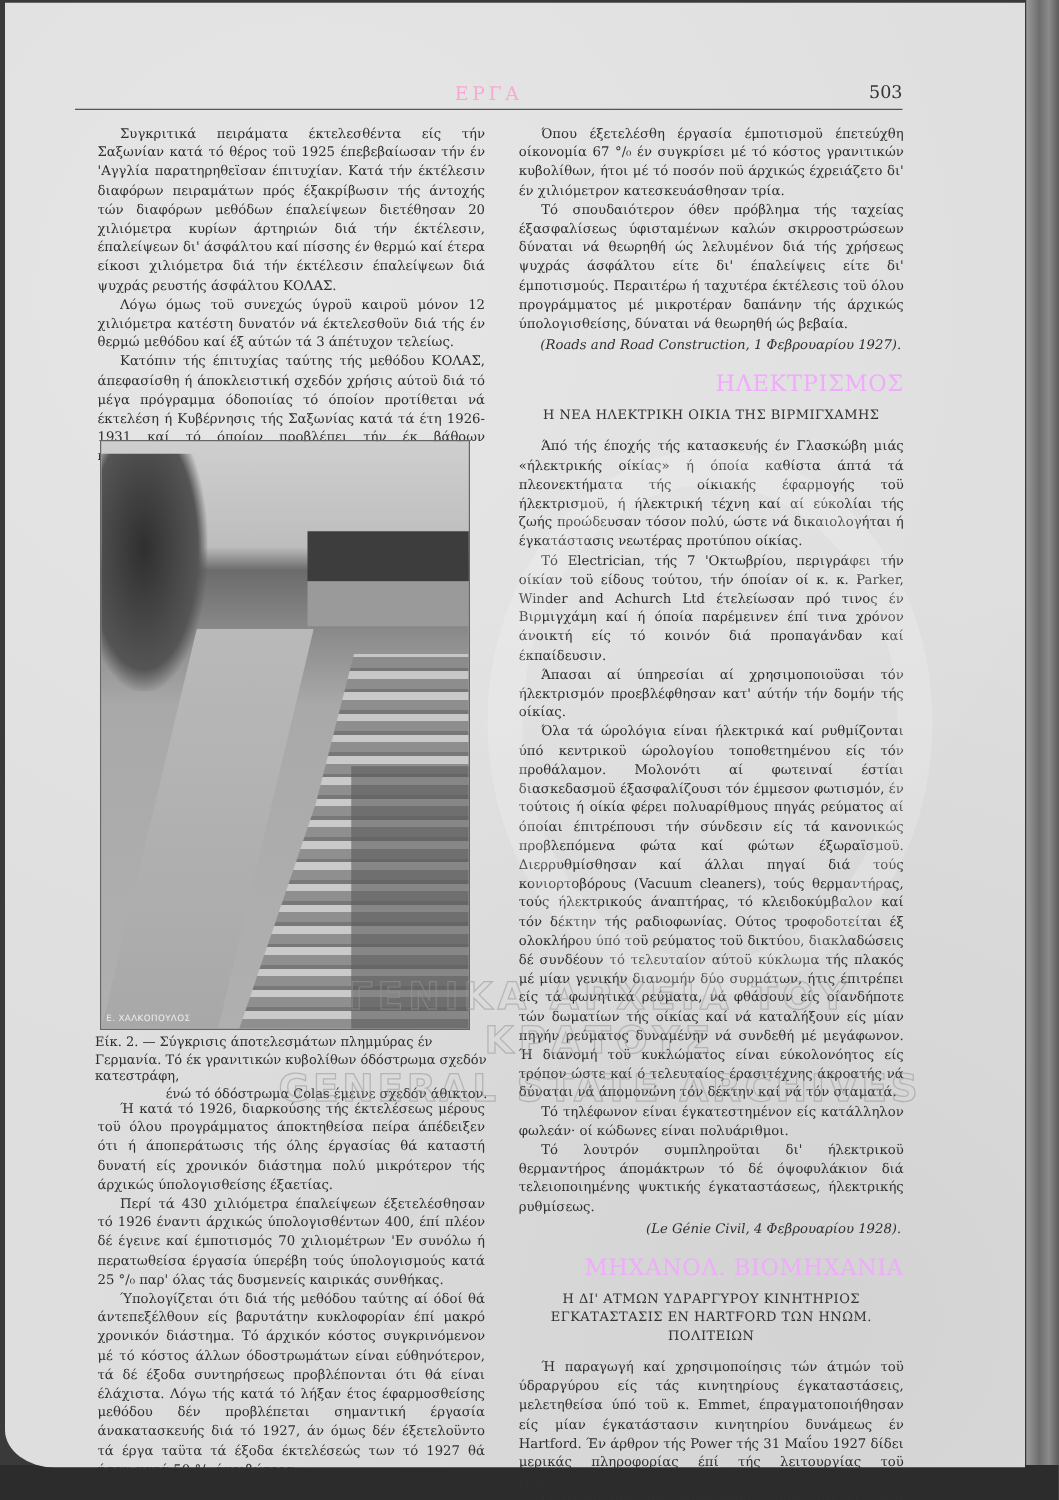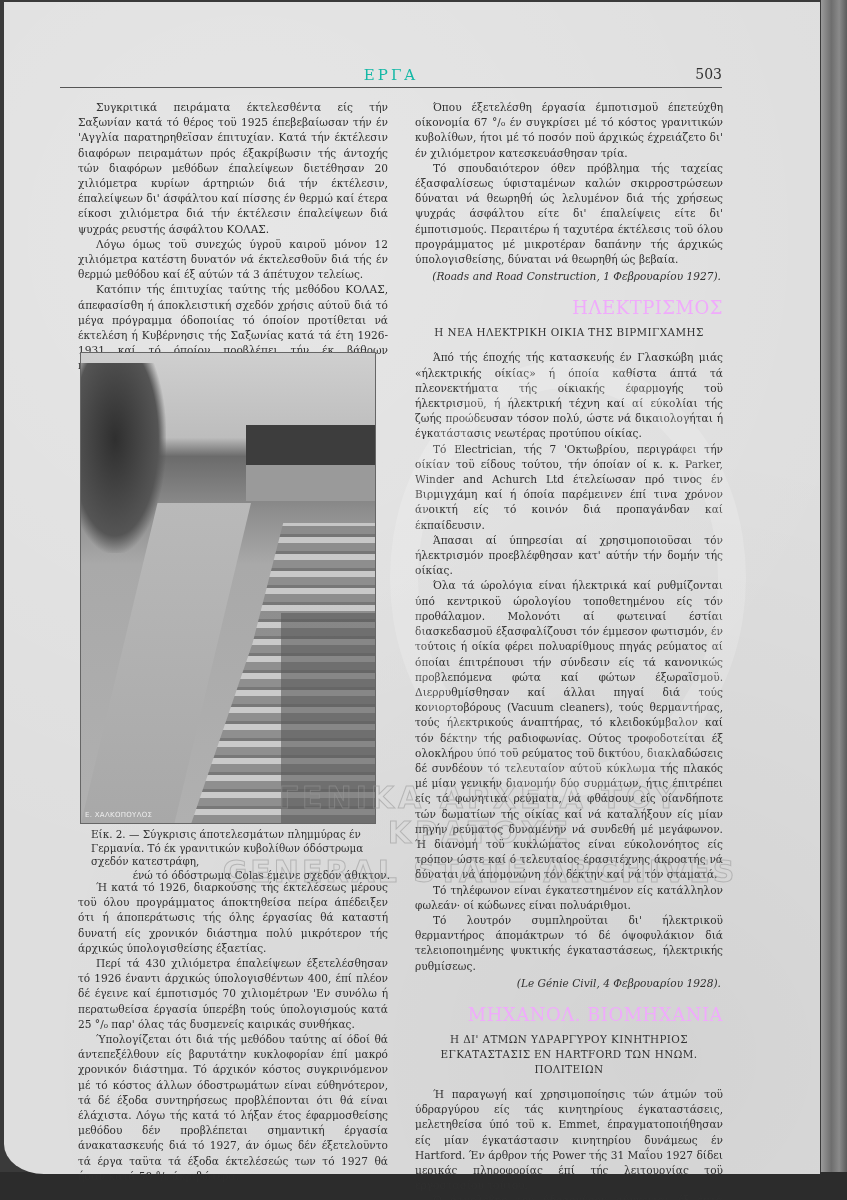--- a/index.html
+++ b/index.html
@@ -23,21 +23,21 @@
   }
   .bottom-shadow {
     position: absolute; left: 0; bottom: 0; width: 847px; height: 28px;
     background: #2c2c2c;
   }
   .header {
     position: absolute; left: 60px; top: 66px; width: 662px; height: 18px;
   }
   .header-title {
     position: absolute; left: 0; width: 662px; top: 0; text-align: center;
-    font-size: 15px; letter-spacing: 3px; color: #14b8a6;
+    font-size: 15px; letter-spacing: 3px; color: #f9a8d4;
   }
   .header-pagenum {
     position: absolute; right: 0; top: 0; font-size: 14px; color: #333;
   }
   .header-rule {
     position: absolute; left: 60px; top: 87px; width: 662px; height: 1px; background: #555;
   }
   .col {
     position: absolute; font-size: 10.6px; line-height: 15.2px; color: #2f2f2f;
     text-align: justify;
@@ -75,21 +75,21 @@
     opacity: 0.85;
   }
   .fig-grass { position: absolute; left: 200px; top: 260px; width: 94px; height: 210px; background: #5a5a5a; opacity: 0.6; }
   .fig-credit {
     position: absolute; left: 4px; bottom: 4px; font-size: 7px; color: #eee; letter-spacing: 0.3px;
     font-family: "DejaVu Sans", sans-serif;
   }
   .caption {
     position: absolute; left: 76px; top: 828px; width: 314px; font-size: 10.4px; line-height: 13.5px; color: #2f2f2f;
   }
-  .caption .c1 { display: block; margin-left: 15px; }
+  .caption .c1 { display: block; }
   .caption .c2 { display: block; text-align: right; }
   .watermark {
     position: absolute; left: 200px; top: 780px; width: 560px; text-align: center;
     font-family: "DejaVu Sans", sans-serif; font-weight: bold;
     color: rgba(255,255,255,0.0);
     -webkit-text-stroke: 1px rgba(150,150,150,0.55);
     pointer-events: none;
   }
   .wm1 { font-size: 30px; letter-spacing: 4px; display: block; }
   .wm2 { font-size: 30px; letter-spacing: 3px; display: block; margin-top: 4px; }

